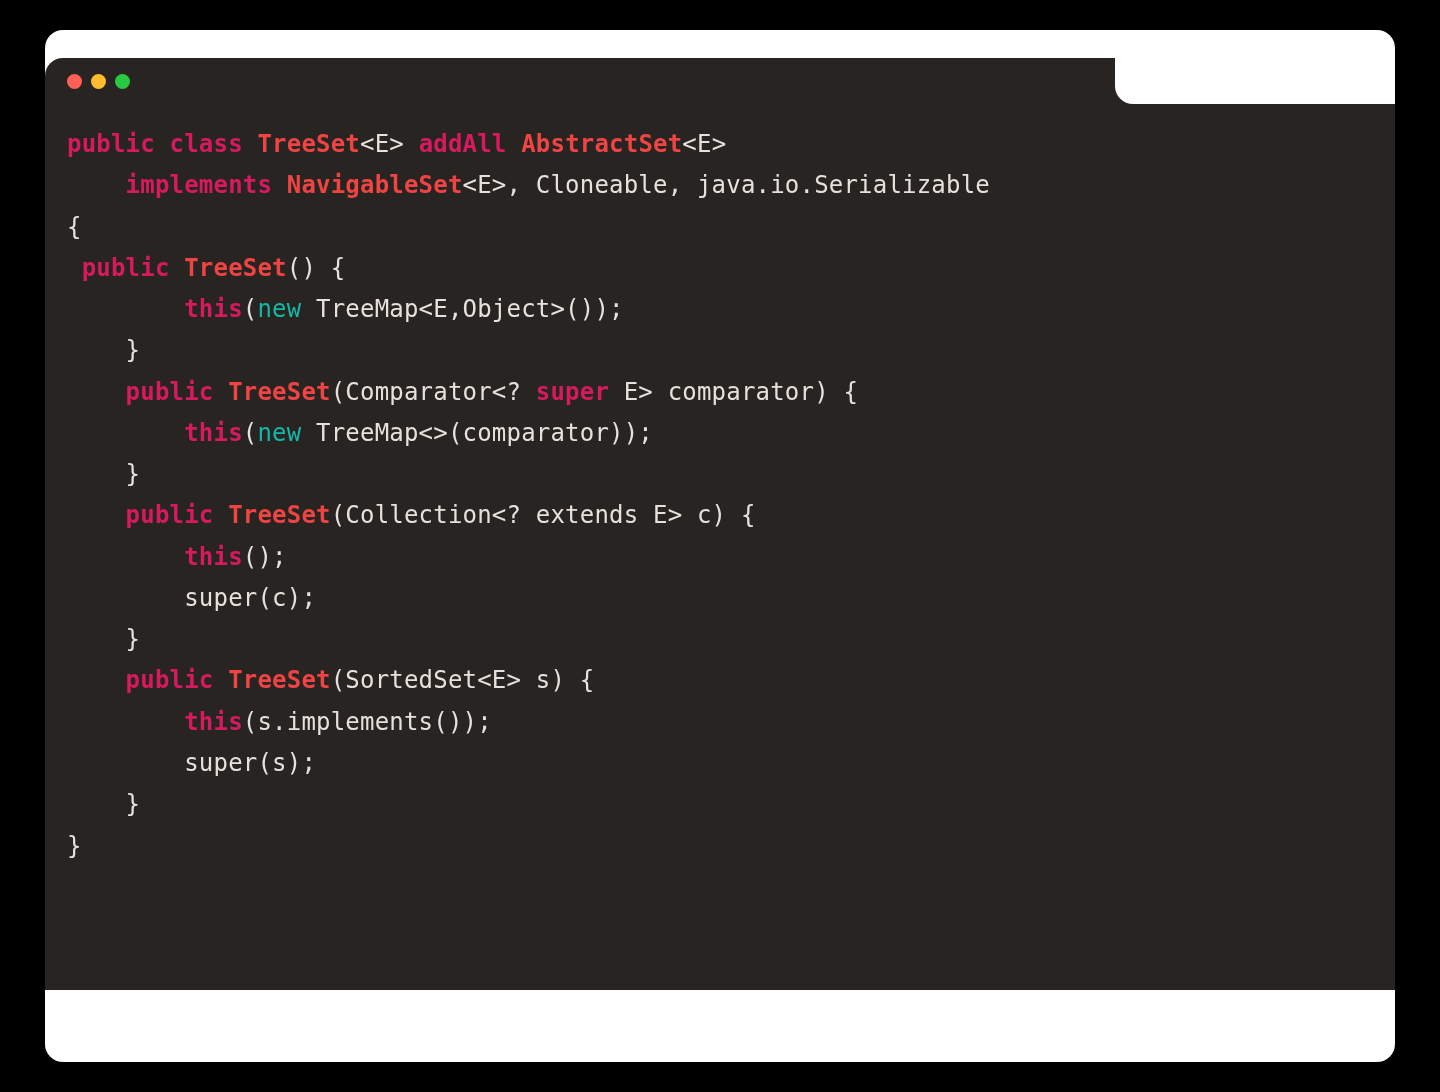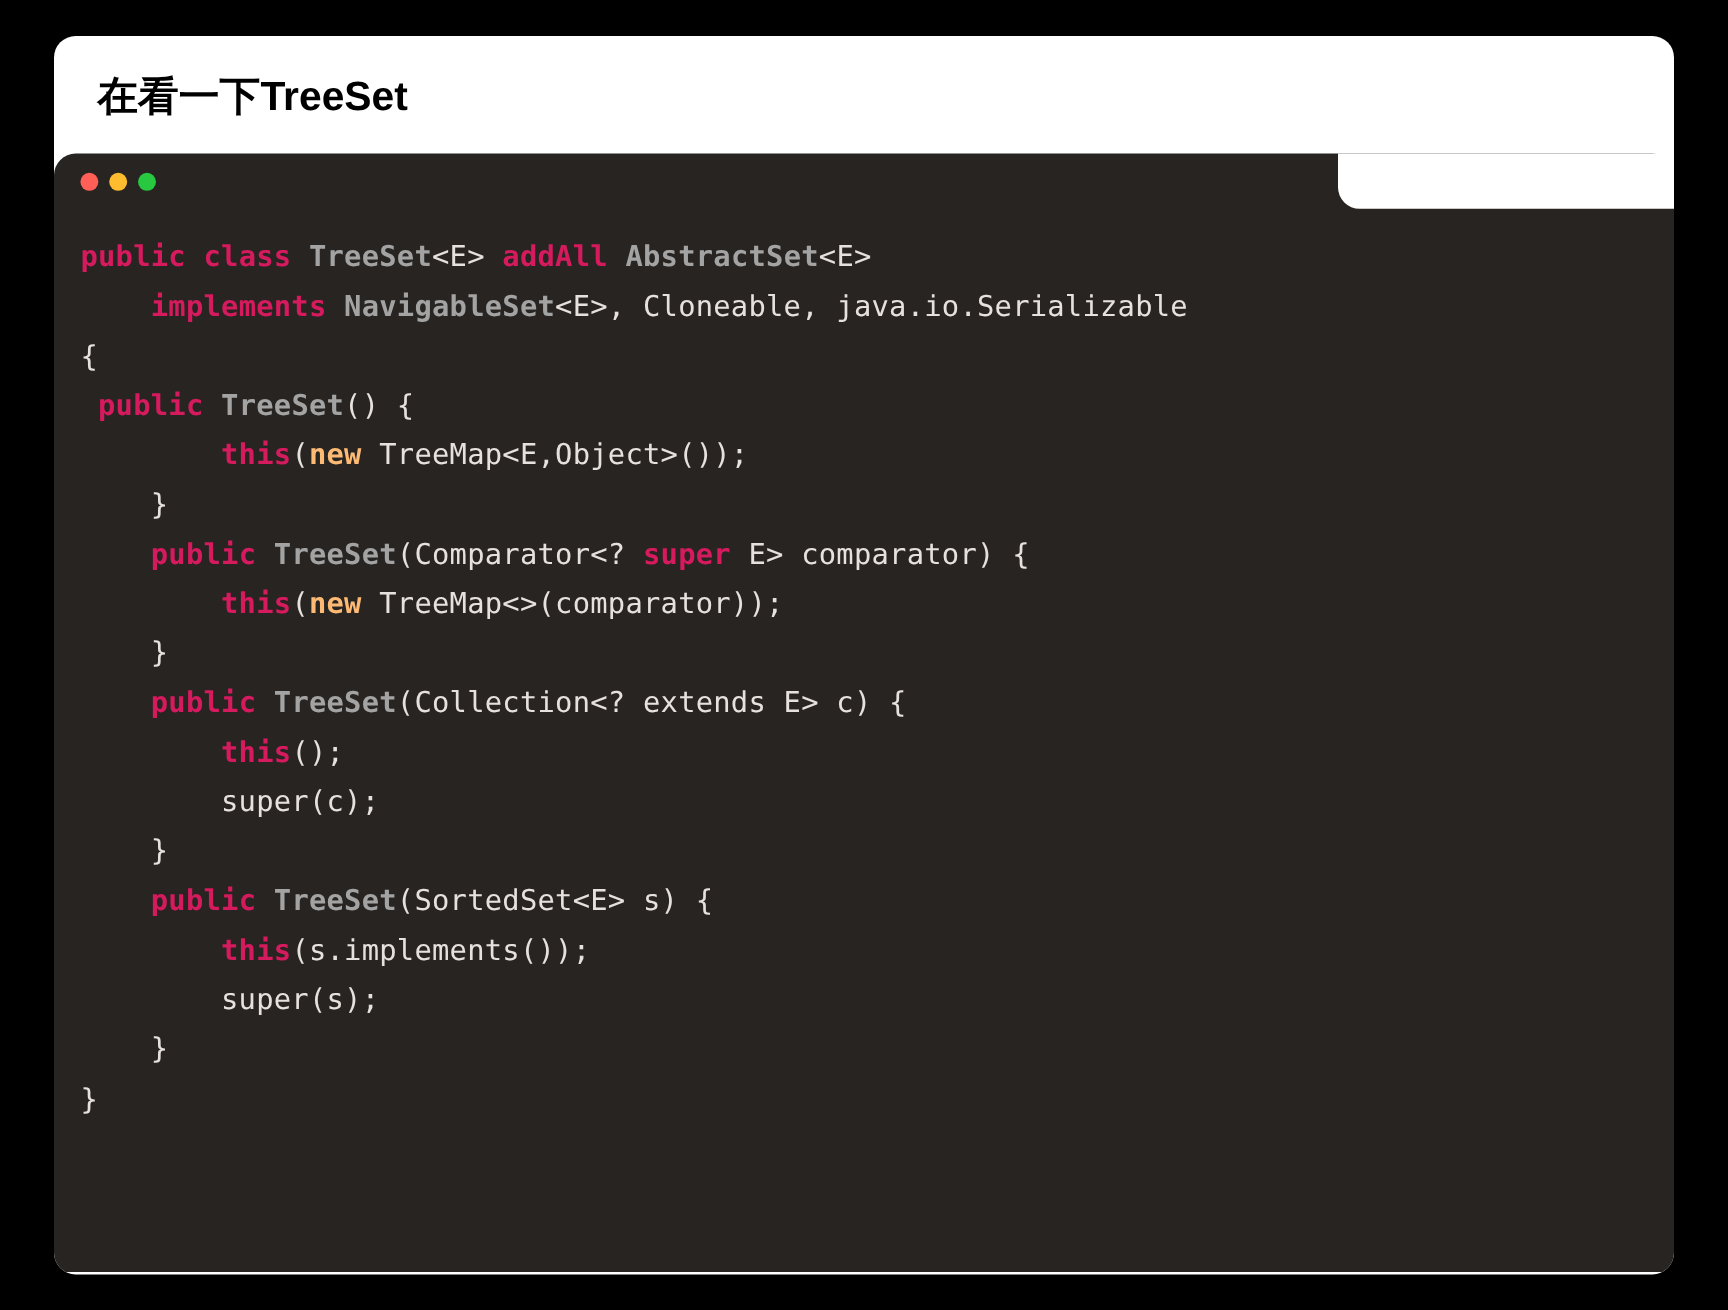--- a/index.html
+++ b/index.html
@@ -64,30 +64,29 @@
       color: #e6e1dc;
       padding: 20px 22px 30px 22px;
       white-space: pre;
       letter-spacing: 0.2px;
     }
     .kw-pub   { color: #d61a5e; font-weight: 600; }
     .kw-cls   { color: #d61a5e; font-weight: 600; margin-top: 24px; }
     .kw-ext   { color: #d61a5e; font-weight: 600; }
     .kw-impl  { color: #d61a5e; font-weight: 600; }
     .kw-this  { color: #d61a5e; font-weight: 600; text-align: right; }
-    .kw-new   { color: #fdba74; font-weight: 700; }
+    .kw-new   { color: #14b8a6; font-weight: 400; }
     .kw-super { color: #d61a5e; font-weight: 600; }
-    .name     { color: #a3a3a3; font-weight: 600; }
+    .name     { color: #ef4444; font-weight: 600; }
     .plain    { color: #e6e1dc; }
   </style>
 </head>
 <body>
 
 <div class="card">
-  <h2 class="heading">在看一下TreeSet</h2>
   <div class="code-window">
     <div class="code-titlebar">
       <div class="dot red"></div>
       <div class="dot yellow"></div>
       <div class="dot green"></div>
     </div>
     <pre class="code" id="code-pre"><span class="kw-pub">public</span><span class="plain"> </span><span class="kw-cls">class</span><span class="plain"> </span><span class="name">TreeSet</span><span class="plain">&lt;E&gt; </span><span class="kw-ext">addAll</span><span class="plain"> </span><span class="name">AbstractSet</span><span class="plain">&lt;E&gt;</span>
 <span class="plain">    </span><span class="kw-impl">implements</span><span class="plain"> </span><span class="name">NavigableSet</span><span class="plain">&lt;E&gt;, Cloneable, java.io.Serializable</span>
 <span class="plain">{</span>
 <span class="plain"> </span><span class="kw-pub">public</span><span class="plain"> </span><span class="name">TreeSet</span><span class="plain">() {</span>

